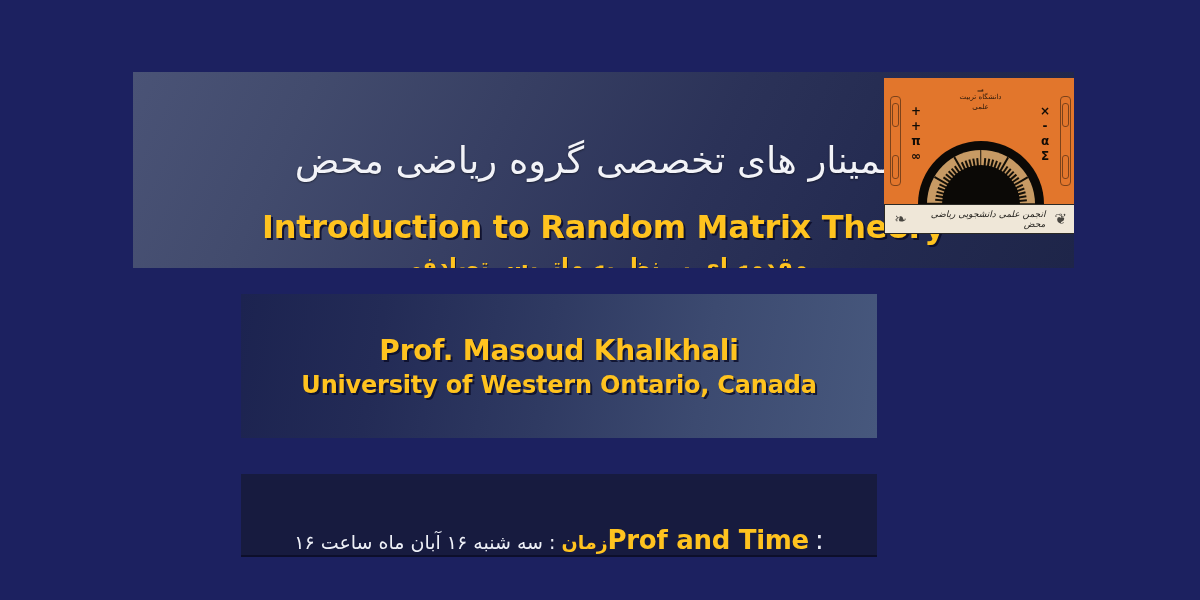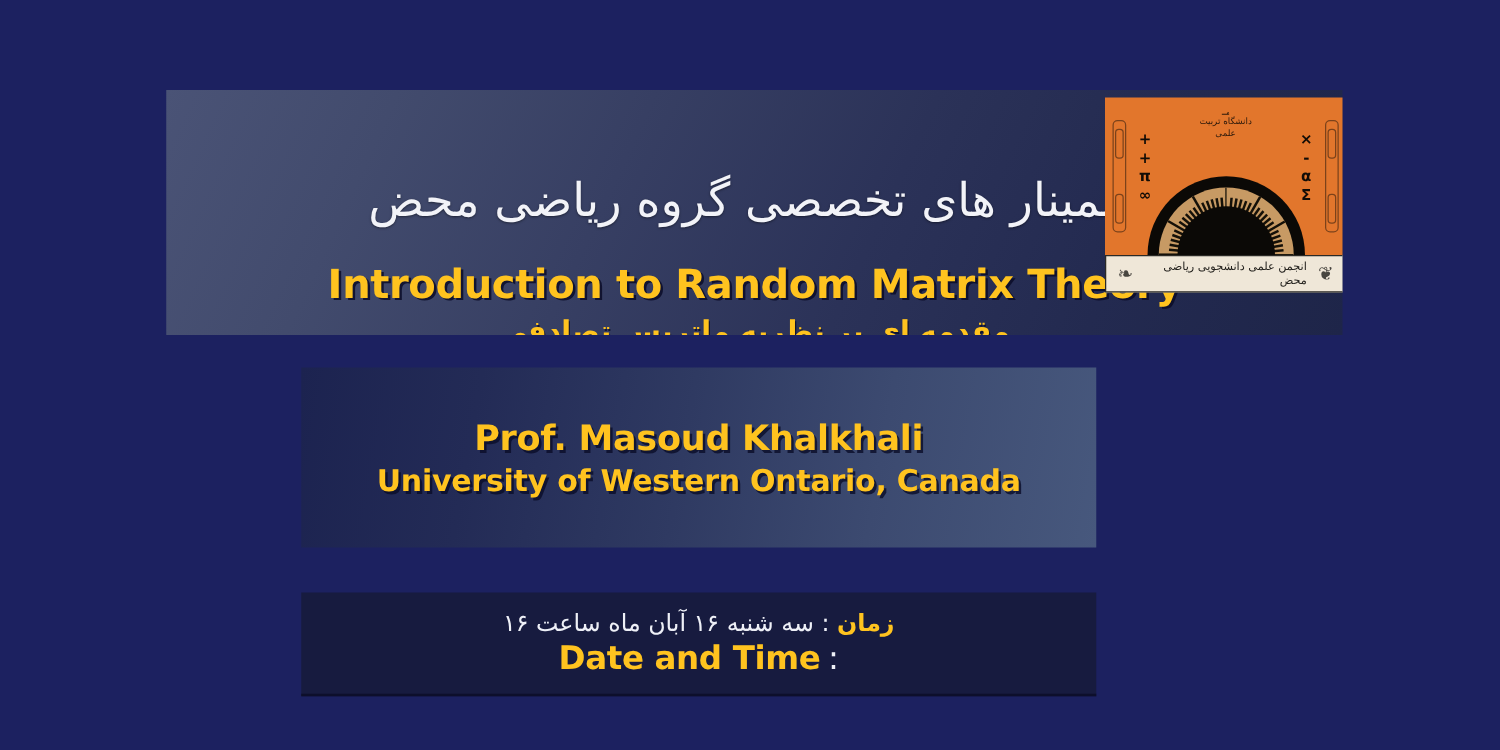--- a/index.html
+++ b/index.html
@@ -222,20 +222,21 @@
     display: flex;
     align-items: center;
     justify-content: center;
   }
   .logo-caption .cap-text {
     color: #22201c;
     font-size: 9px;
     direction: rtl;
     font-family: "DejaVu Serif", serif;
     letter-spacing: -0.3px;
+    font-style: italic;
   }
   .logo-caption .ornament {
     color: #2c2a26;
     font-size: 15px;
     line-height: 15px;
     padding: 0 9px;
     opacity: 0.85;
   }
 
   
@@ -278,22 +279,22 @@
   
   .date-block {
     position: absolute;
     left: 241px;
     top: 474px;
     width: 636px;
     height: 81px;
     background: #171b3f;
     border-bottom: 2px solid #0d0f2b;
     display: flex;
-    flex-direction: column;
-    align-items: center;
+    flex-direction: row;
+    align-items: flex-end;
     justify-content: center;
   }
   .date-persian {
     direction: rtl;
     color: #eef0f7;
     font-size: 19px;
     font-family: "DejaVu Sans", "Liberation Sans", sans-serif;
     white-space: nowrap;
     margin-bottom: 2px;
   }
@@ -418,18 +419,18 @@
   <div class="speaker-block">
     <div class="speaker-name">Prof. Masoud Khalkhali</div>
     <div class="speaker-affil">University of Western Ontario, Canada</div>
   </div>
 
   <div class="date-block">
     <div class="date-persian">
       <span class="lbl">زمان</span><span> : </span><span>سه شنبه ۱۶ آبان ماه ساعت ۱۶</span>
     </div>
     <div class="date-english">
-      <span class="lbl">Date and Time</span>
+      <span class="lbl">Prof and Time</span>
       <span class="sep">:</span>
     </div>
   </div>
 
 </div>
 
 </body></html>

